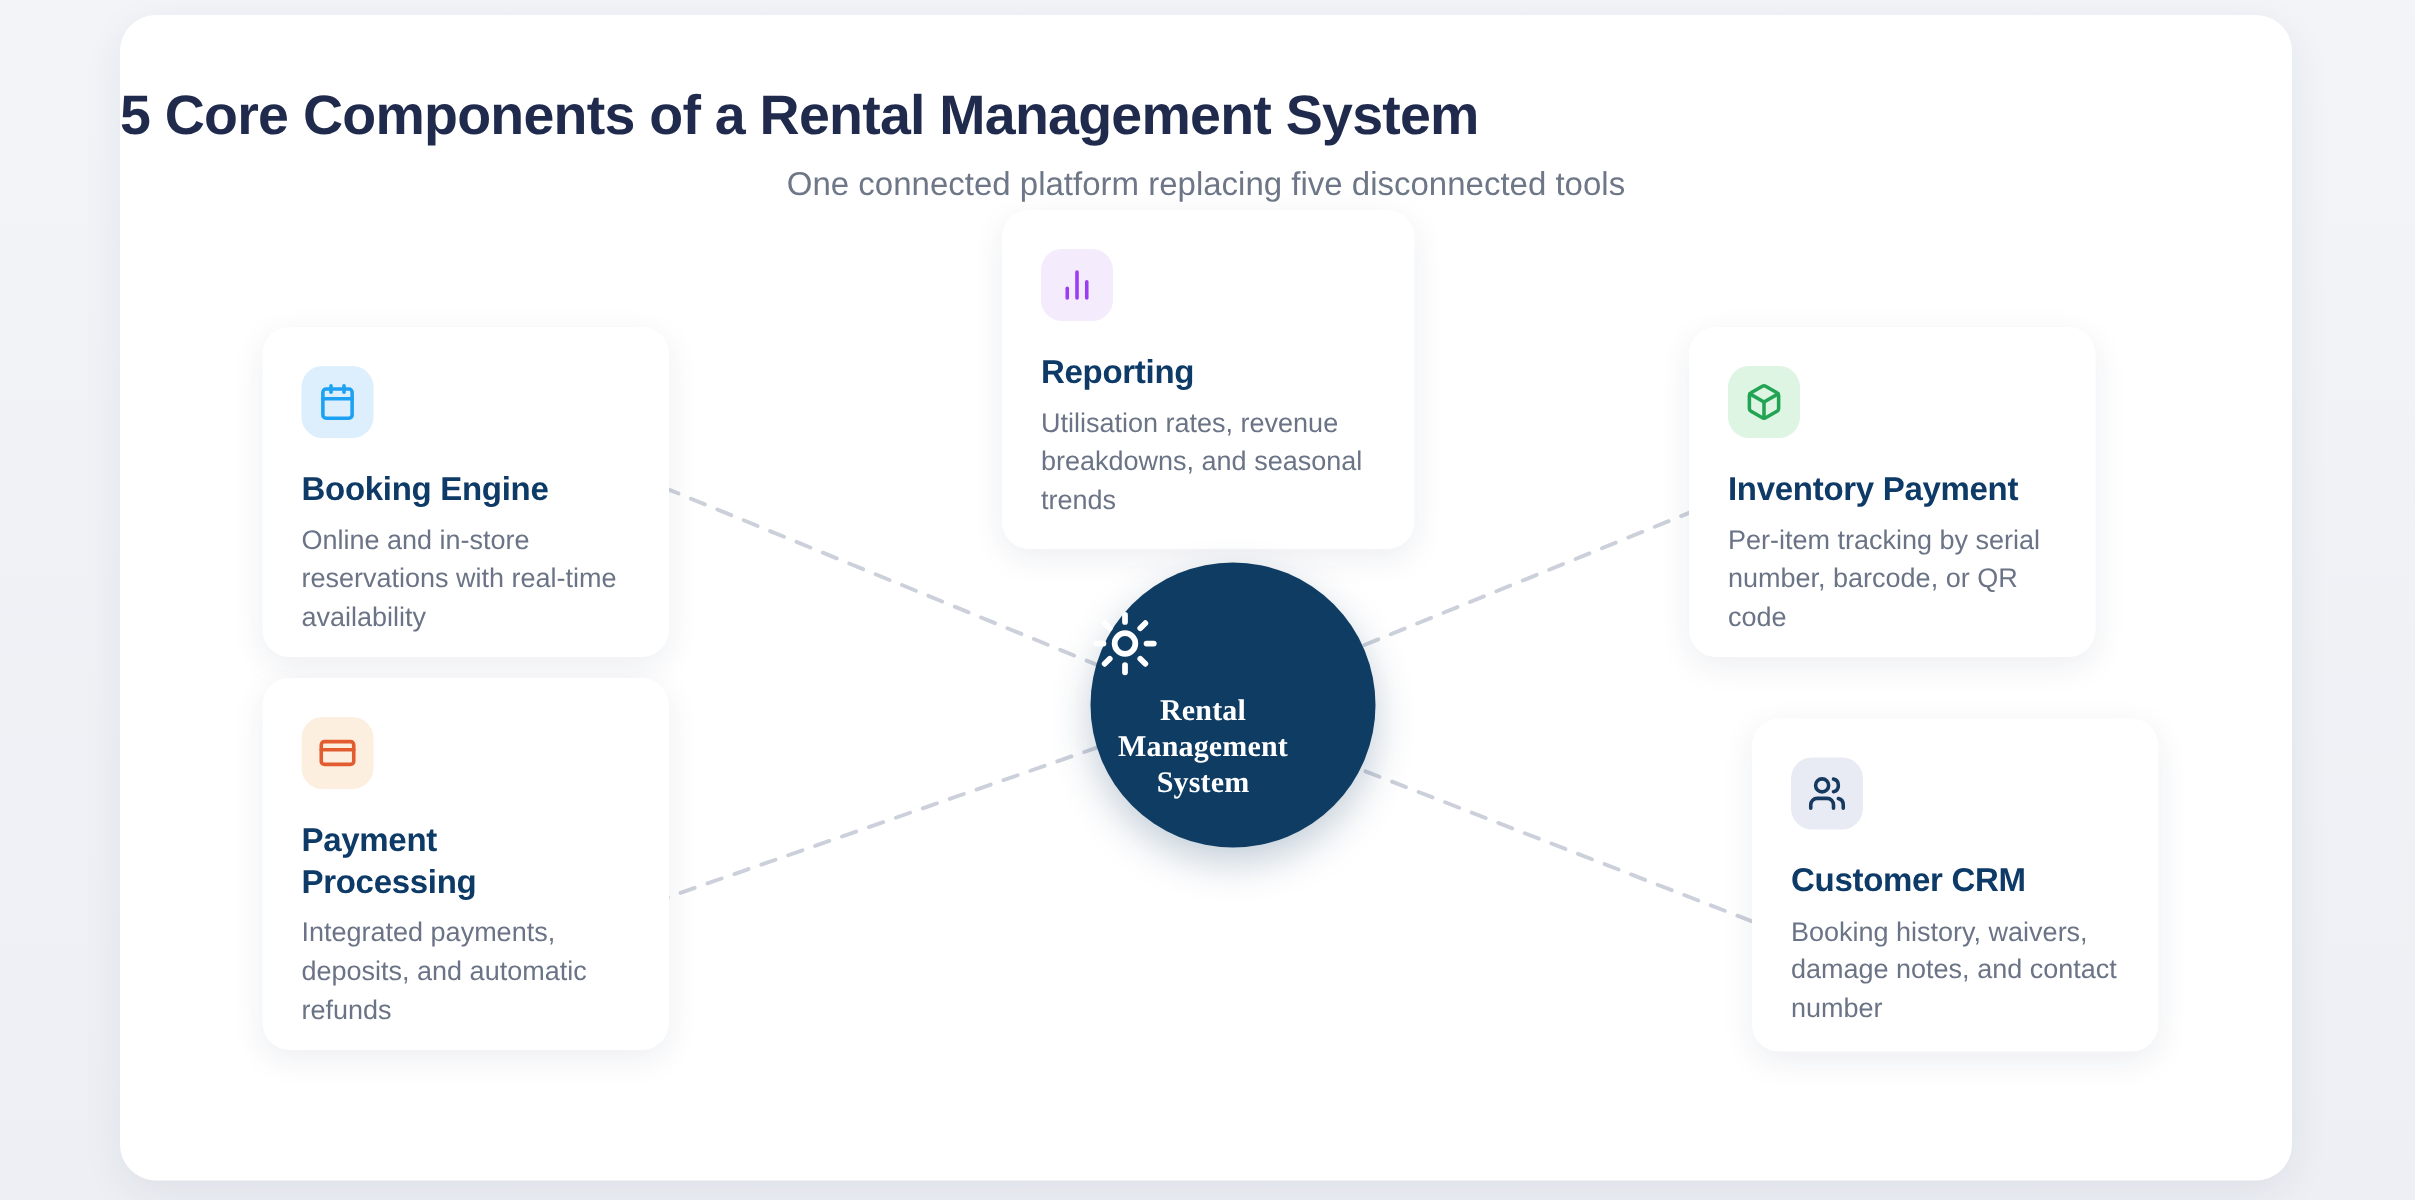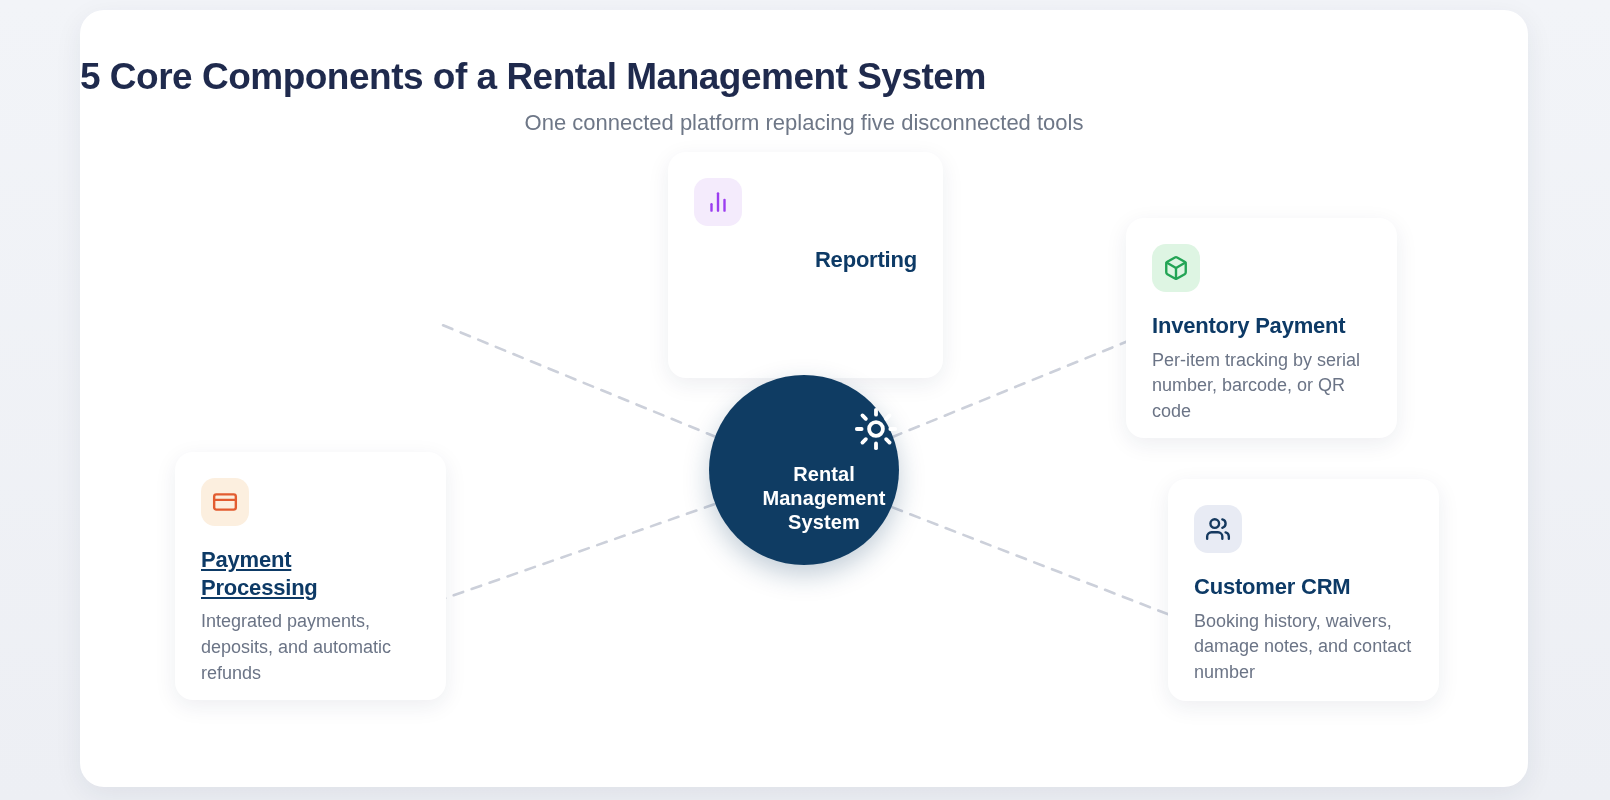--- a/index.html
+++ b/index.html
@@ -28,21 +28,21 @@
   }
 
   svg.connectors { position: absolute; left: 0; top: 0; width: 1610px; height: 800px; }
   svg.connectors line { stroke: #ccd0da; stroke-width: 2.6; stroke-dasharray: 10 9; stroke-linecap: round; }
 
   .card {
     position: absolute; background: #ffffff; border-radius: 18px;
     box-shadow: 0 6px 22px rgba(25,40,80,0.08);
     padding: 26px;
   }
-  .card-reporting          { left: 668px;  top: 152px; width: 275px; height: 226px; text-align: right; }
+  .card-reporting          { left: 668px;  top: 140px; width: 275px; height: 226px; }
   .card-booking-engine     { left: 175px;  top: 218px; width: 271px; height: 220px; }
   .card-payment-processing { left: 175px;  top: 452px; width: 271px; height: 248px; }
   .card-inventory-tracking { left: 1126px; top: 218px; width: 271px; height: 220px; }
   .card-customer-crm       { left: 1168px; top: 479px; width: 271px; height: 222px; }
 
   .icon-box {
     width: 48px; height: 48px; border-radius: 14px;
     display: flex; align-items: center; justify-content: center;
   }
   .icon-box svg { width: 26px; height: 26px; }
@@ -53,31 +53,31 @@
   .card-customer-crm       .icon-box { background: #e8ebf4; color: #15395f; }
 
   .card-title {
     margin-top: 20px; font-size: 22px; font-weight: bold;
     color: #0d3a66; letter-spacing: -0.2px; line-height: 1.25;
   }
   .card-inventory-tracking .card-title,
   .card-customer-crm .card-title,
   .card-booking-engine .card-title,
   .card-reporting .card-title { white-space: nowrap; }
-  .card-payment-processing .card-title { max-width: 150px; text-decoration: underline; }
+  .card-payment-processing .card-title { max-width: 150px; }
 
   .card-description {
     margin-top: 8px; font-size: 18px; line-height: 1.44; color: #6b7486;
   }
 
   .hub {
-    position: absolute; left: 709px; top: 375px; width: 190px; height: 190px;
+    position: absolute; left: 727px; top: 375px; width: 190px; height: 190px;
     border-radius: 50%; background: #0f3c63;
     box-shadow: 0 10px 26px rgba(15,60,99,0.25);
-    display: flex; flex-direction: column; align-items: flex-end; justify-content: center;
+    display: flex; flex-direction: column; align-items: flex-start; justify-content: center; font-family: Liberation Serif, serif;
   }
   .hub svg { width: 46px; height: 46px; color: #ffffff; margin-bottom: 10px; }
   .hub-label {
     width: 150px; text-align: center; color: #ffffff;
     font-size: 20px; font-weight: bold; line-height: 1.2; letter-spacing: 0.1px;
   }
 </style>
 </head>
 <body>
 
@@ -96,22 +96,35 @@
 
   <div class="card card-reporting">
     <div class="icon-box">
       <svg viewBox="0 0 24 24" fill="none" stroke="currentColor" stroke-width="2.2" stroke-linecap="round" stroke-linejoin="round">
         <path d="M6 20v-6"></path>
           <path d="M12 20V4"></path>
           <path d="M18 20V10"></path>
       </svg>
     </div>
     <div class="card-title">Reporting</div>
+    <div class="card-description">Utilisation rates, revenue breakdowns, and seasonal trends</div>
   </div>
 
+  <div class="card card-booking-engine">
+    <div class="icon-box">
+      <svg viewBox="0 0 24 24" fill="none" stroke="currentColor" stroke-width="2.2" stroke-linecap="round" stroke-linejoin="round">
+        <rect x="3" y="4" width="18" height="18" rx="2"></rect>
+          <path d="M16 2v4"></path>
+          <path d="M8 2v4"></path>
+          <path d="M3 10h18"></path>
+      </svg>
+    </div>
+    <div class="card-title">Booking Engine</div>
+    <div class="card-description">Online and in-store reservations with real-time availability</div>
+  </div>
 
   <div class="card card-payment-processing">
     <div class="icon-box">
       <svg viewBox="0 0 24 24" fill="none" stroke="currentColor" stroke-width="2.2" stroke-linecap="round" stroke-linejoin="round">
         <rect x="2" y="5" width="20" height="14" rx="2"></rect>
           <path d="M2 10h20"></path>
       </svg>
     </div>
     <div class="card-title">Payment Processing</div>
     <div class="card-description">Integrated payments, deposits, and automatic refunds</div>

